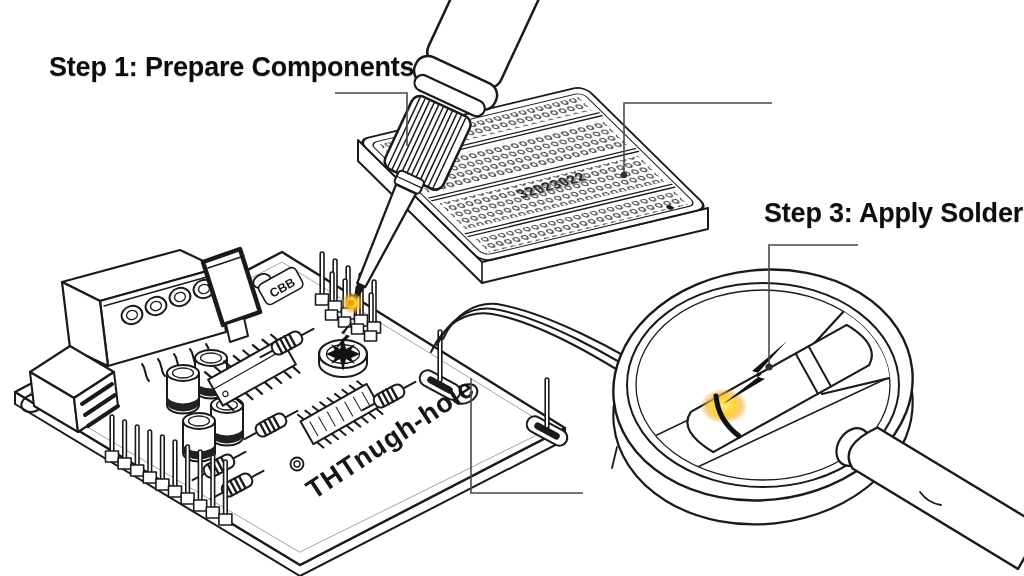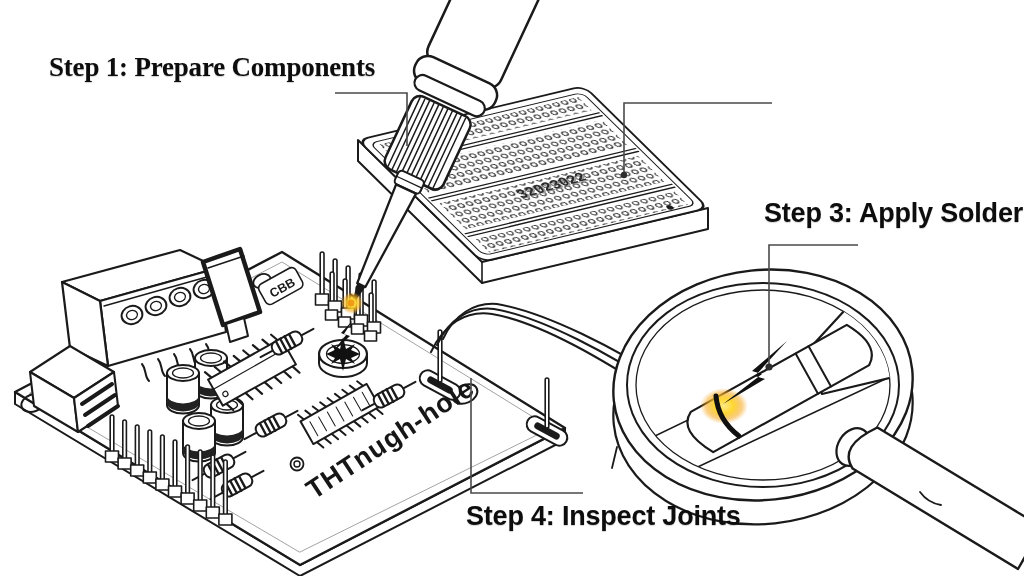--- a/index.html
+++ b/index.html
@@ -6,21 +6,21 @@
   .stage{
     position:relative;width:1024px;height:576px;background:#ffffff;
     overflow:hidden;font-family:"Liberation Sans",sans-serif;
   }
   .stage svg{position:absolute;left:0;top:0;}
   .step-label{
     position:absolute;font-size:27px;font-weight:600;color:#0d0d0d;
     letter-spacing:-0.2px;white-space:nowrap;
     text-shadow:0 1px 1px rgba(0,0,0,0.18);
   }
-  #lbl-step1{left:49px;top:52px;font-family:Liberation Serif, serif;}
+  #lbl-step1{left:49px;top:52px;}
   #lbl-step2{left:618px;top:62px;}
   #lbl-step3{left:764px;top:198px;}
   #lbl-step4{left:466px;top:501px;}
 </style>
 </head>
 <body>
 
 <div class="stage">
 
 <svg width="1024" height="576" viewBox="0 0 1024 576">
@@ -426,14 +426,13 @@
     <path d="M772,103 H624 V172"></path>
     <path d="M858,245 H769 V364"></path>
     <path d="M583,493 H471 V378"></path>
   </g>
   <circle cx="624" cy="175" r="3.2" fill="#2e2e2e"></circle>
   <circle cx="769" cy="367" r="3.6" fill="#2e2e2e"></circle>
 </svg>
 
   <div class="step-label" id="lbl-step1">Step 1: Prepare Components</div>
   <div class="step-label" id="lbl-step3">Step 3: Apply Solder</div>
-  <div class="step-label" id="lbl-step4">Step 4: Inspect Joints</div>
 </div>
 
 </body></html>

